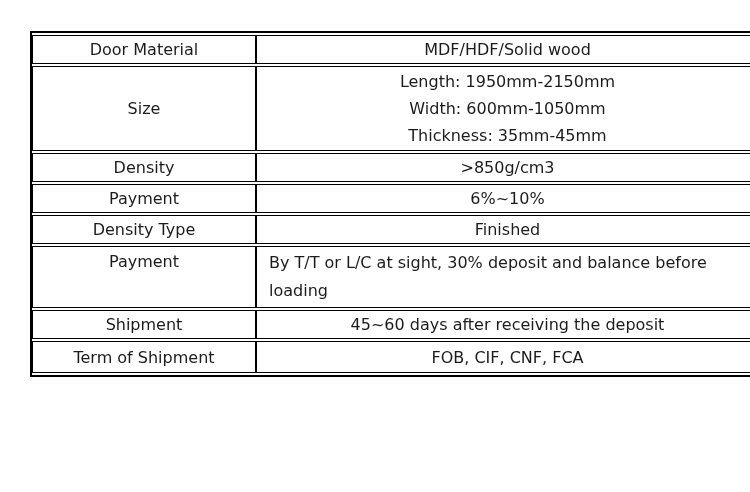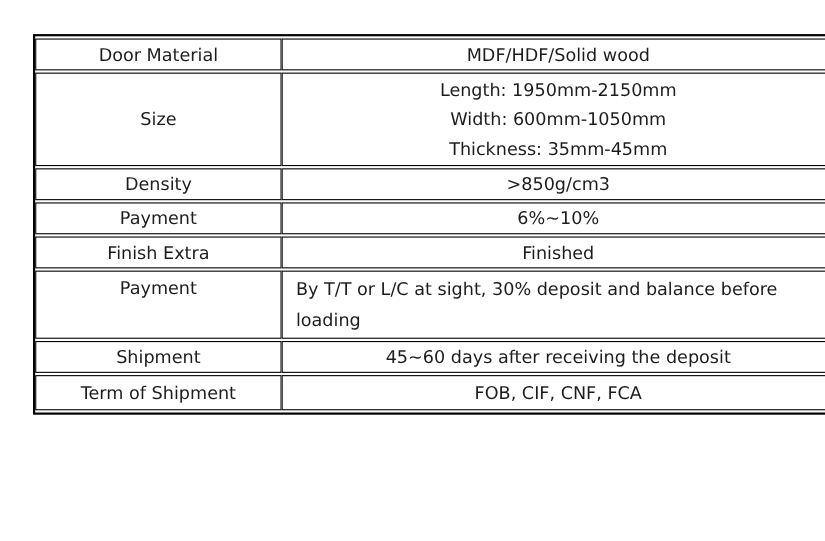--- a/index.html
+++ b/index.html
@@ -76,21 +76,21 @@
       </tr>
       <tr>
         <td class="label-cell">Density</td>
         <td class="value-cell">&gt;850g/cm3</td>
       </tr>
       <tr>
         <td class="label-cell">Payment</td>
         <td class="value-cell">6%~10%</td>
       </tr>
       <tr>
-        <td class="label-cell">Finish Extra</td>
+        <td class="label-cell">Density Type</td>
         <td class="value-cell">Finished</td>
       </tr>
       <tr class="row-payment">
         <td class="label-cell">Payment</td>
         <td class="value-cell">By T/T or L/C at sight, 30% deposit and balance before loading</td>
       </tr>
       <tr>
         <td class="label-cell">Shipment</td>
         <td class="value-cell">45~60 days after receiving the deposit</td>
       </tr>

